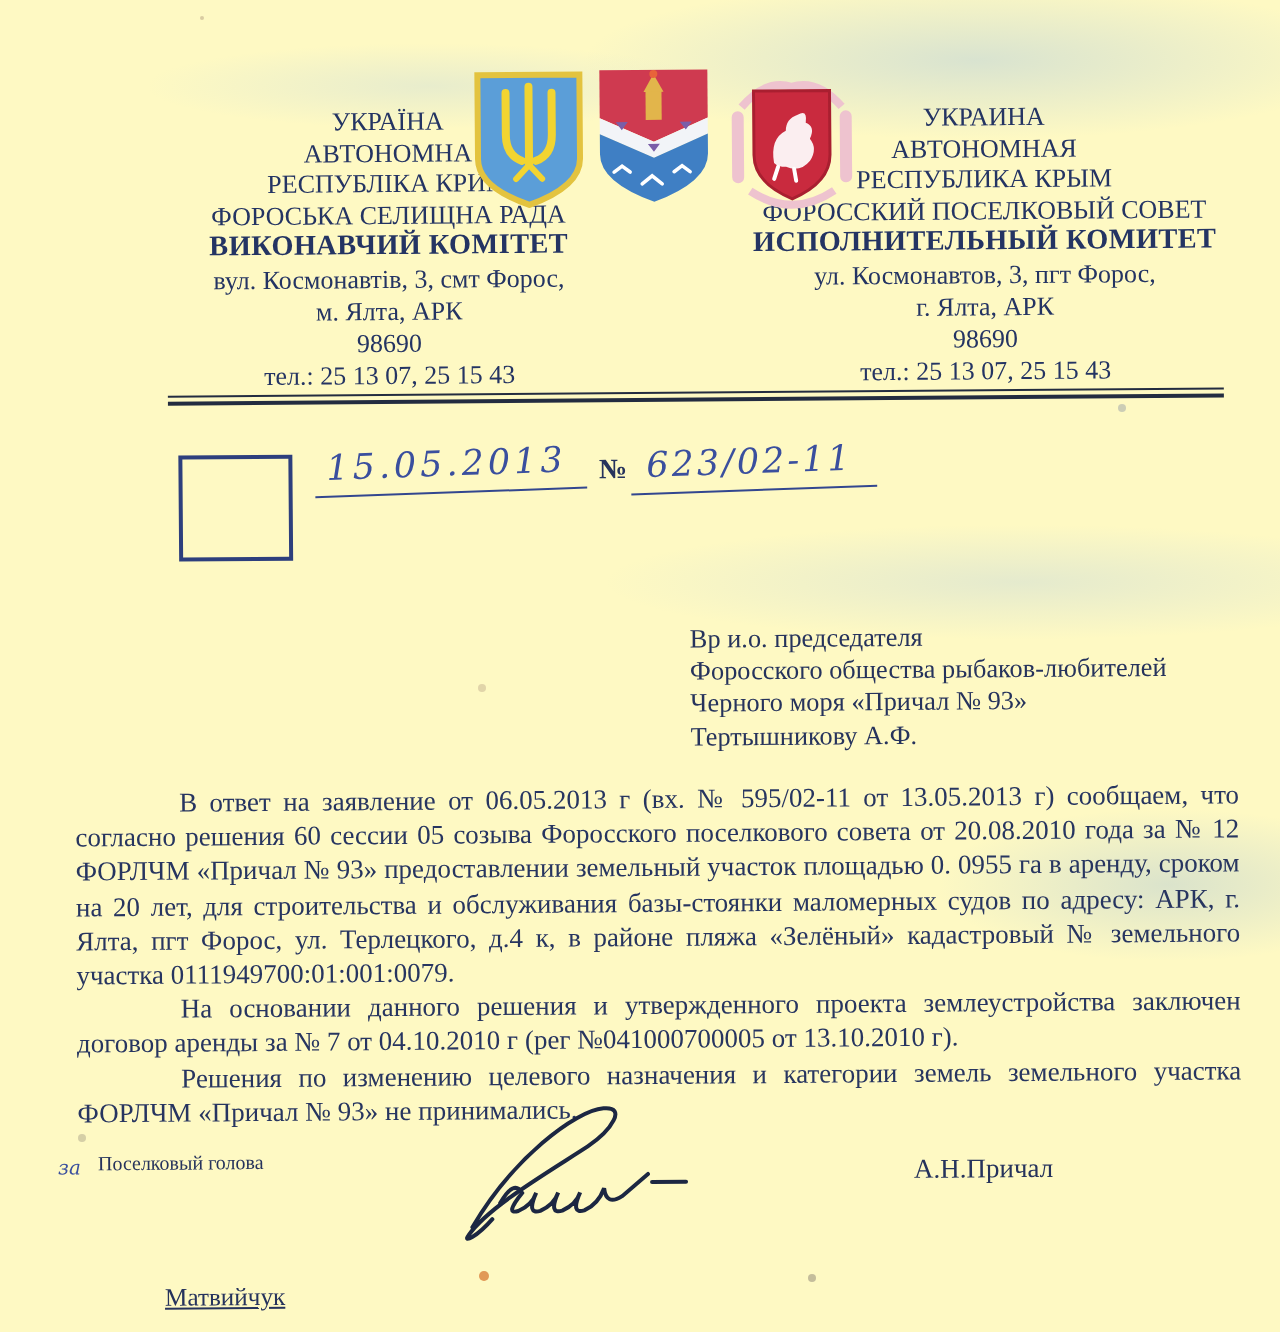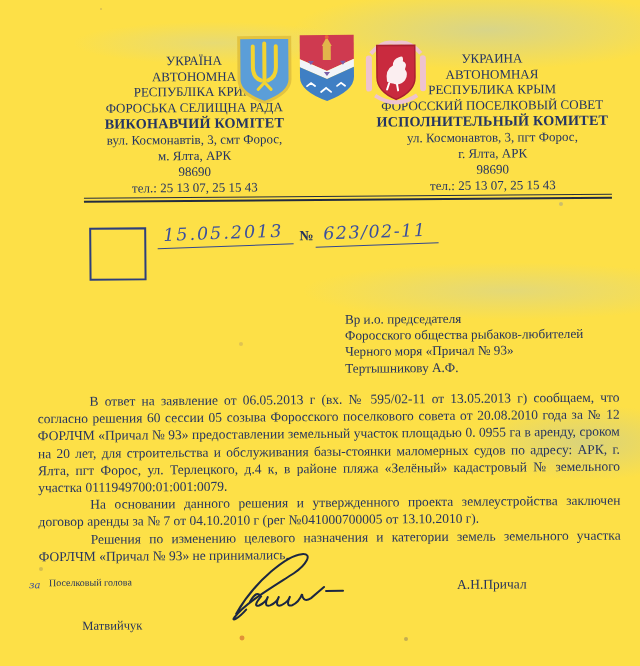--- a/index.html
+++ b/index.html
@@ -1,20 +1,20 @@
 <!DOCTYPE html>
 <html><head>
 <meta charset="utf-8">
 <style>
   * { box-sizing: border-box; }
   html,body { margin:0; padding:0; background:#ffffff; }
   .page {
     position: relative;
     width: 640px; height: 666px;
-    background: #fde047;
+    background: #fef9c3;
     overflow: hidden;
     font-family: "Liberation Serif", serif;
     color: #26335c;
   }
   .doc { position:absolute; inset:0; transform: rotate(-0.45deg); }
 
   
   .wash { position:absolute; pointer-events:none; }
   .wash-top { left:290px; top:-10px; width:360px; height:80px;
     background: radial-gradient(ellipse at 55% 50%, rgba(165,197,226,.42), rgba(165,197,226,0) 70%); }
@@ -71,21 +71,21 @@
   .body-text { position:absolute; left:37px; top:391px; width:582px;
     font-size:13.5px; line-height:17.2px; text-align:justify; color:#273560; }
   .body-text p { margin:0; text-indent:52px; }
 
   
   .sig-prefix { position:absolute; left:27px; top:577px; font-size:10px; }
   .sig-title  { position:absolute; left:47px; top:575px; font-size:10px; }
   .sig-svg    { position:absolute; left:220px; top:549px; }
   .sig-name   { position:absolute; left:455px; top:578px; font-size:13.5px; }
 
-  .executor   { position:absolute; left:80px; top:617px; font-size:12.6px; }
+  .executor   { position:absolute; left:80px; top:640px; font-size:12.6px;text-decoration:underline; }
   .exec-phone { position:absolute; left:78px; top:658px; font-size:17px;margin-top:32px; }
 </style>
 </head>
 <body>
 
 <div class="page">
   <div class="wash wash-top"></div>
   <div class="wash wash-hdr"></div>
   <div class="wash wash-mid"></div>
   <div class="wash wash-body"></div>

